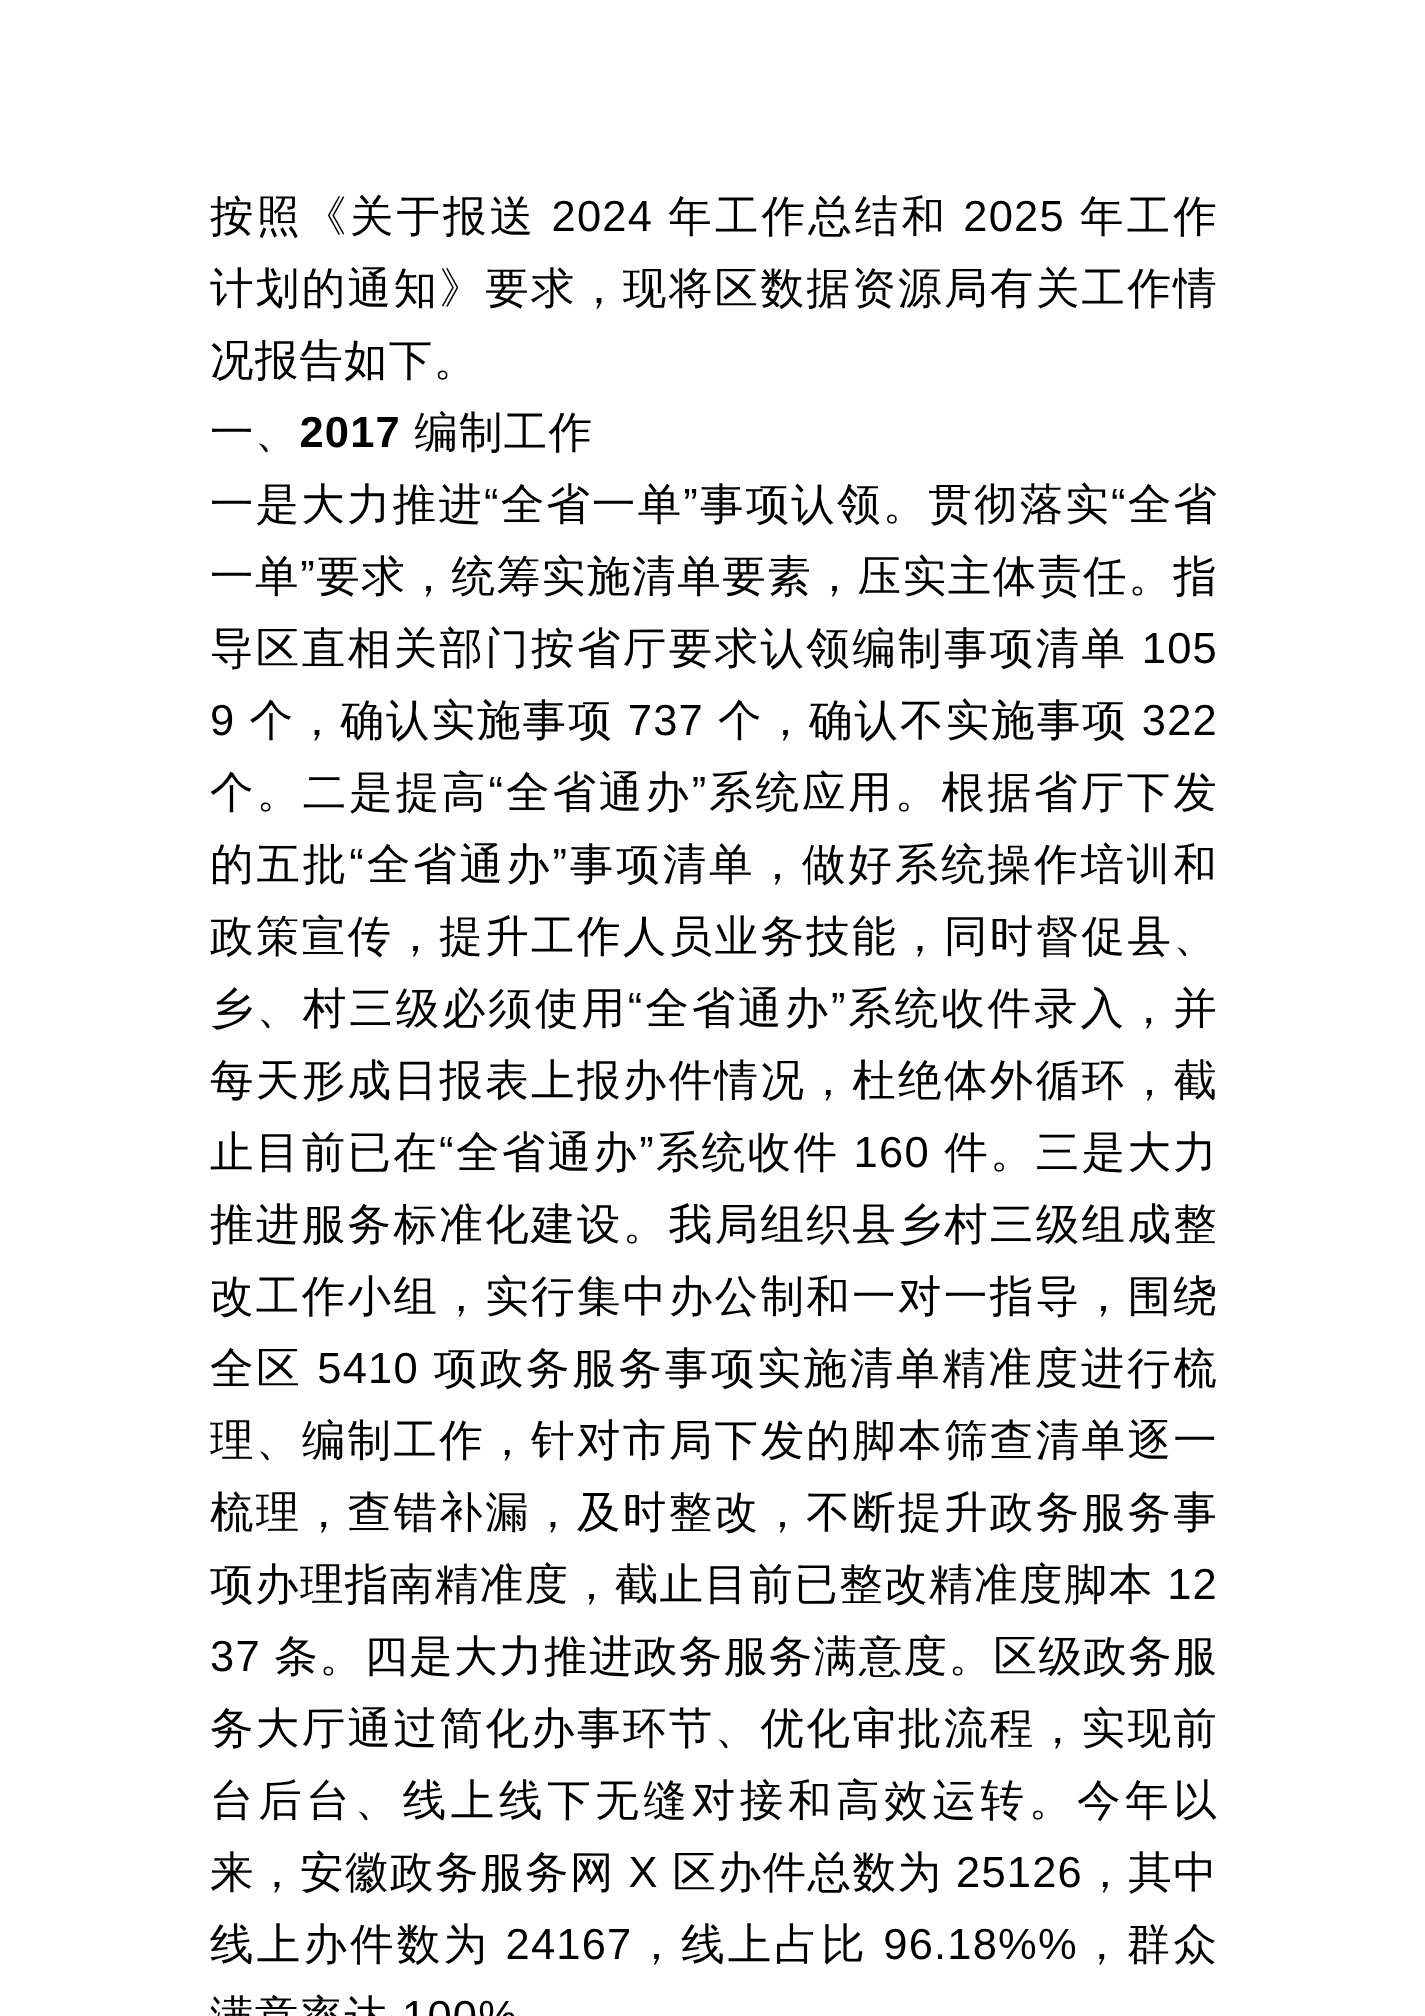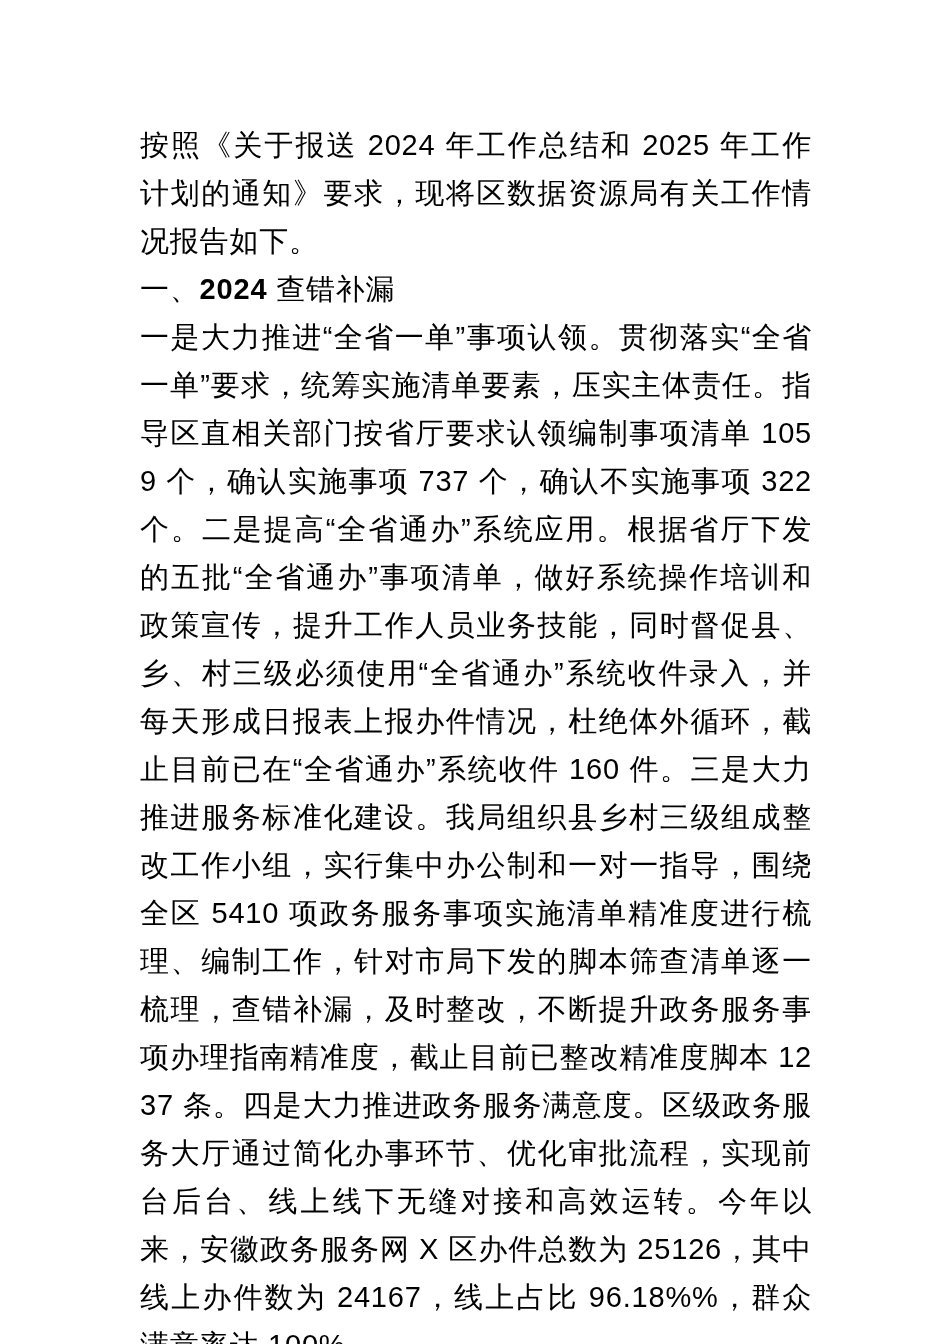--- a/index.html
+++ b/index.html
@@ -41,16 +41,16 @@
   p.para .run.bold {
     font-weight: 700;
   }
 </style>
 </head>
 <body>
 
 <div class="page">
   <div class="doc-content" id="doc-root">
       <p class="para body"><span class="run">按照《关于报送 2024 年工作总结和 2025 年工作计划的通知》要求，现将区数据资源局有关工作情况报告如下。</span></p>
-      <p class="para heading1"><span class="run">一、</span><span class="run bold">2024</span><span class="run"> 查错补漏</span></p>
+      <p class="para heading1"><span class="run">一、</span><span class="run bold">2017</span><span class="run"> 编制工作</span></p>
       <p class="para body"><span class="run">一是大力推进“全省一单”事项认领。贯彻落实“全省一单”要求，统筹实施清单要素，压实主体责任。指导区直相关部门按省厅要求认领编制事项清单 1059 个，确认实施事项 737 个，确认不实施事项 322 个。二是提高“全省通办”系统应用。根据省厅下发的五批“全省通办”事项清单，做好系统操作培训和政策宣传，提升工作人员业务技能，同时督促县、乡、村三级必须使用“全省通办”系统收件录入，并每天形成日报表上报办件情况，杜绝体外循环，截止目前已在“全省通办”系统收件 160 件。三是大力推进服务标准化建设。我局组织县乡村三级组成整改工作小组，实行集中办公制和一对一指导，围绕全区 5410 项政务服务事项实施清单精准度进行梳理、编制工作，针对市局下发的脚本筛查清单逐一梳理，查错补漏，及时整改，不断提升政务服务事项办理指南精准度，截止目前已整改精准度脚本 1237 条。四是大力推进政务服务满意度。区级政务服务大厅通过简化办事环节、优化审批流程，实现前台后台、线上线下无缝对接和高效运转。今年以来，安徽政务服务网 X 区办件总数为 25126，其中线上办件数为 24167，线上占比 96.18%%，群众满意率达 100%。</span></p>
     </div>
 </div>
 
 </body></html>

